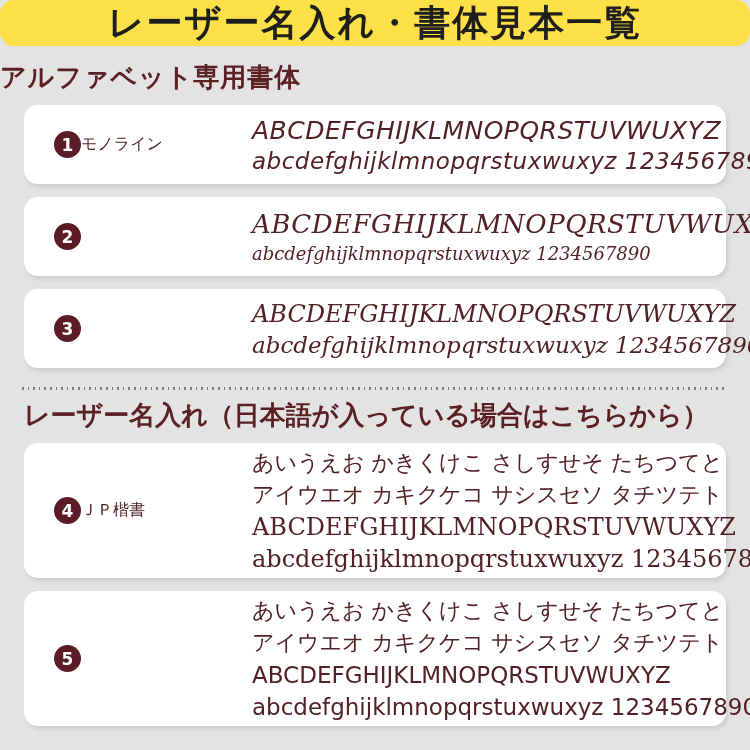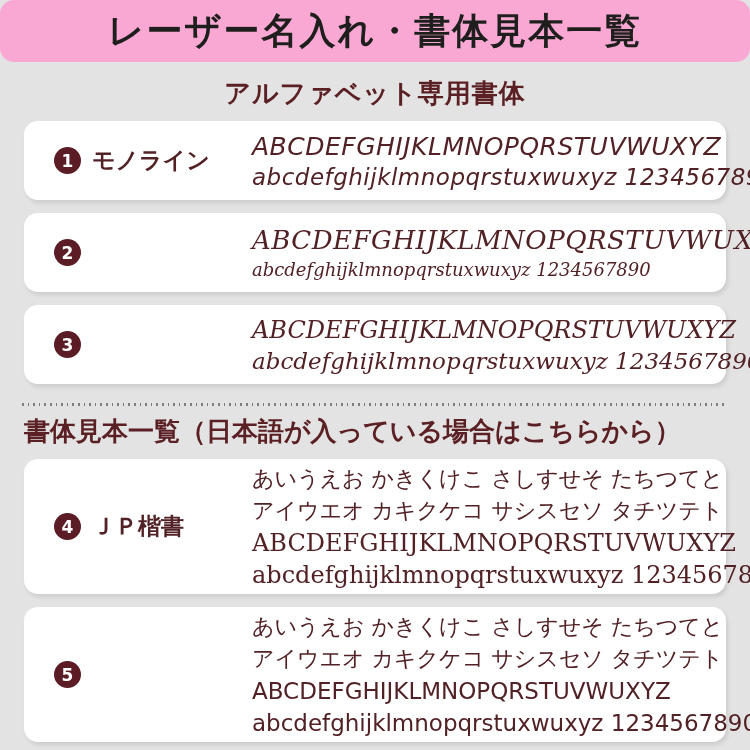--- a/index.html
+++ b/index.html
@@ -5,34 +5,34 @@
   html,body{margin:0;padding:0;}
   body{
     width:750px;height:750px;
     background:#e3e3e3;
     font-family:"DejaVu Sans","Liberation Sans",sans-serif;
     overflow:hidden;
     position:relative;
   }
   
   .header-bar{
-    width:750px;height:62px;
-    background:#f9a8d4;
+    width:750px;height:46px;
+    background:#fde047;
     border-radius:14px;
     display:flex;align-items:center;justify-content:center;
     box-sizing:border-box;
   }
   .page-title{
     font-size:36px;font-weight:bold;color:#1e1e1c;
     letter-spacing:2px;white-space:nowrap;
   }
   
   .section-heading-center{
     margin:14px 0 10px 0;
-    text-align:center;
+    text-align:left;
     font-size:26px;font-weight:bold;color:#5b2024;
     letter-spacing:1px;
   }
   .section-heading-left{
     margin:8px 0 10px 24px;
     text-align:left;
     font-size:26px;font-weight:bold;color:#5b2024;
     letter-spacing:0px;white-space:nowrap;
   }
   
@@ -58,22 +58,21 @@
     width:198px;flex-shrink:0;
   }
   .num-badge{
     width:27px;height:27px;border-radius:50%;
     background:#5b1c26;color:#ffffff;
     display:inline-flex;align-items:center;justify-content:center;
     font-size:17px;font-weight:bold;
     flex-shrink:0;
   }
   .font-label{
-    margin-left:11px;
-    font-size:23px;font-weight:bold;color:#512125;
+    font-size:16px;font-weight:normal;color:#512125;
     white-space:nowrap;
   }
   .sample-block{
     display:flex;flex-direction:column;justify-content:center;
     color:#512125;white-space:nowrap;
   }
   .sample-line{display:block;}
   
   .row-1 .line-0{font:italic 25px "DejaVu Sans",sans-serif;letter-spacing:0.5px;}
   .row-1 .line-1{font:italic 23px "DejaVu Sans",sans-serif;letter-spacing:0.5px;margin-top:3px;}
@@ -126,21 +125,21 @@
   <div class="row-left">
     <span class="num-badge">3</span>
   </div>
   <div class="sample-block">
     <span class="sample-line line-0">ABCDEFGHIJKLMNOPQRSTUVWUXYZ</span>
     <span class="sample-line line-1">abcdefghijklmnopqrstuxwuxyz  1234567890</span>
   </div>
 </div>
 
 <div class="dotted-divider"></div>
-<div class="section-heading-left">書体見本一覧（日本語が入っている場合はこちらから）</div>
+<div class="section-heading-left">レーザー名入れ（日本語が入っている場合はこちらから）</div>
 
 <div class="font-card card-tall row-4">
   <div class="row-left">
     <span class="num-badge">4</span>
     <span class="font-label">ＪＰ楷書</span>
   </div>
   <div class="sample-block">
     <span class="sample-line line-0">あいうえお かきくけこ さしすせそ たちつてと</span>
     <span class="sample-line line-1">アイウエオ カキクケコ サシスセソ タチツテト</span>
     <span class="sample-line line-2">ABCDEFGHIJKLMNOPQRSTUVWUXYZ</span>

